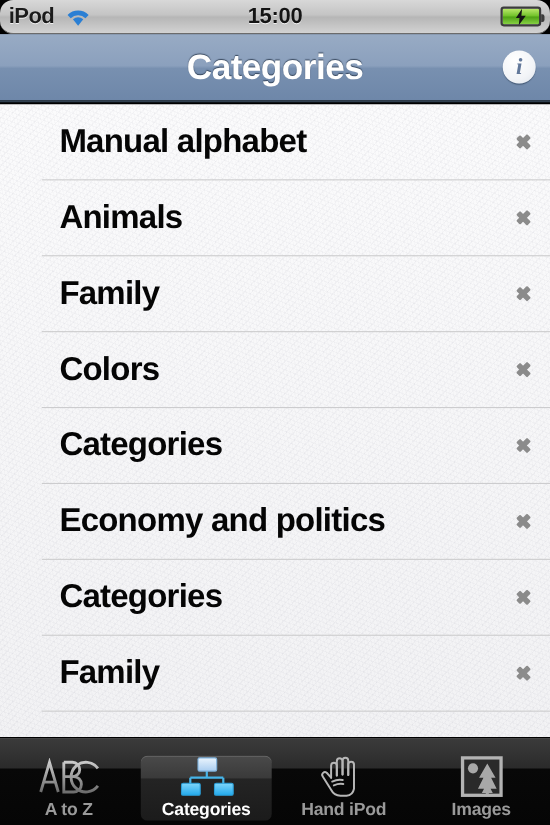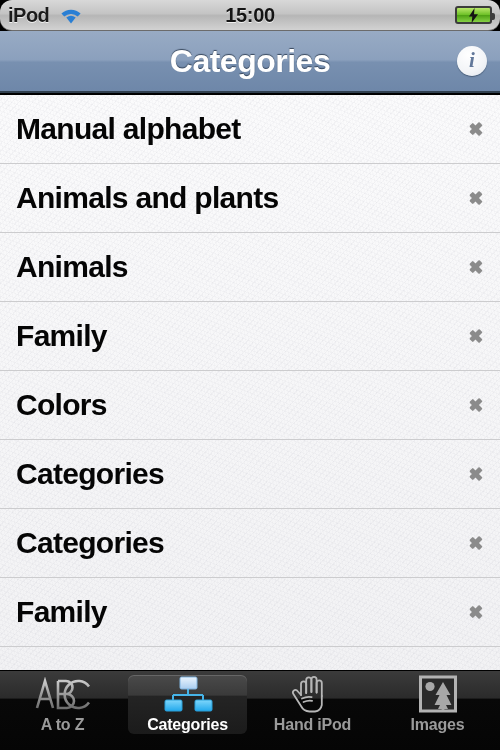--- a/index.html
+++ b/index.html
@@ -90,20 +90,21 @@
   #list-scroll {
     position:absolute; left:0; top:95px;
     width:500px; height:577px;
     overflow:hidden;
     background-color:#f6f6f7;
     background-image:
       repeating-linear-gradient(22deg, rgba(150,150,165,.055) 0 1px, transparent 1px 4px),
       repeating-linear-gradient(-47deg, rgba(130,130,150,.05) 0 1px, transparent 1px 5px),
       repeating-linear-gradient(78deg, rgba(160,160,175,.045) 0 1px, transparent 1px 3px),
       linear-gradient(to bottom, #fbfbfc 0%, #f2f2f4 100%);
+    padding-left: 38px;
   }
   .list-row {
     position:relative;
     height:69px;
     display:flex; align-items:center;
     padding:0 16px;
     border-bottom:1px solid #ccccce;
     cursor:pointer;
   }
   .row-label {
@@ -122,21 +123,21 @@
   }
   .chevron:before { top:6px;  transform:rotate(45deg);  transform-origin:left center; }
   .chevron:after  { top:15px; transform:rotate(-45deg); transform-origin:left center; }
 
   
   #tab-bar {
     position:absolute; left:0; bottom:0;
     width:500px; height:80px;
     background:linear-gradient(to bottom, #3b3b3b 0%, #2b2b2b 34%, #080808 36%, #050505 100%);
     border-top:1px solid #000;
-    display:flex; align-items:flex-start;
+    display:flex; align-items:flex-end;
   }
   .tab {
     flex:1 1 0;
     display:flex; flex-direction:column;
     align-items:center; justify-content:center;
     gap:3px;
     margin:4px 3px;
     border-radius:6px;
     cursor:pointer;
   }
@@ -183,37 +184,37 @@
       <span class="glyph">i</span>
     </div>
   </div>
 
   <div id="list-scroll">
     <div class="list-row">
       <span class="row-label">Manual alphabet</span>
       <span class="chevron"></span>
     </div>
     <div class="list-row">
-      <span class="row-label">Animals and plants</span>
-      <span class="chevron"></span>
-    </div>
-    <div class="list-row">
       <span class="row-label">Animals</span>
       <span class="chevron"></span>
     </div>
     <div class="list-row">
       <span class="row-label">Family</span>
       <span class="chevron"></span>
     </div>
     <div class="list-row">
       <span class="row-label">Colors</span>
       <span class="chevron"></span>
     </div>
     <div class="list-row">
       <span class="row-label">Categories</span>
+      <span class="chevron"></span>
+    </div>
+    <div class="list-row">
+      <span class="row-label">Economy and politics</span>
       <span class="chevron"></span>
     </div>
     <div class="list-row">
       <span class="row-label">Categories</span>
       <span class="chevron"></span>
     </div>
     <div class="list-row">
       <span class="row-label">Family</span>
       <span class="chevron"></span>
     </div>

